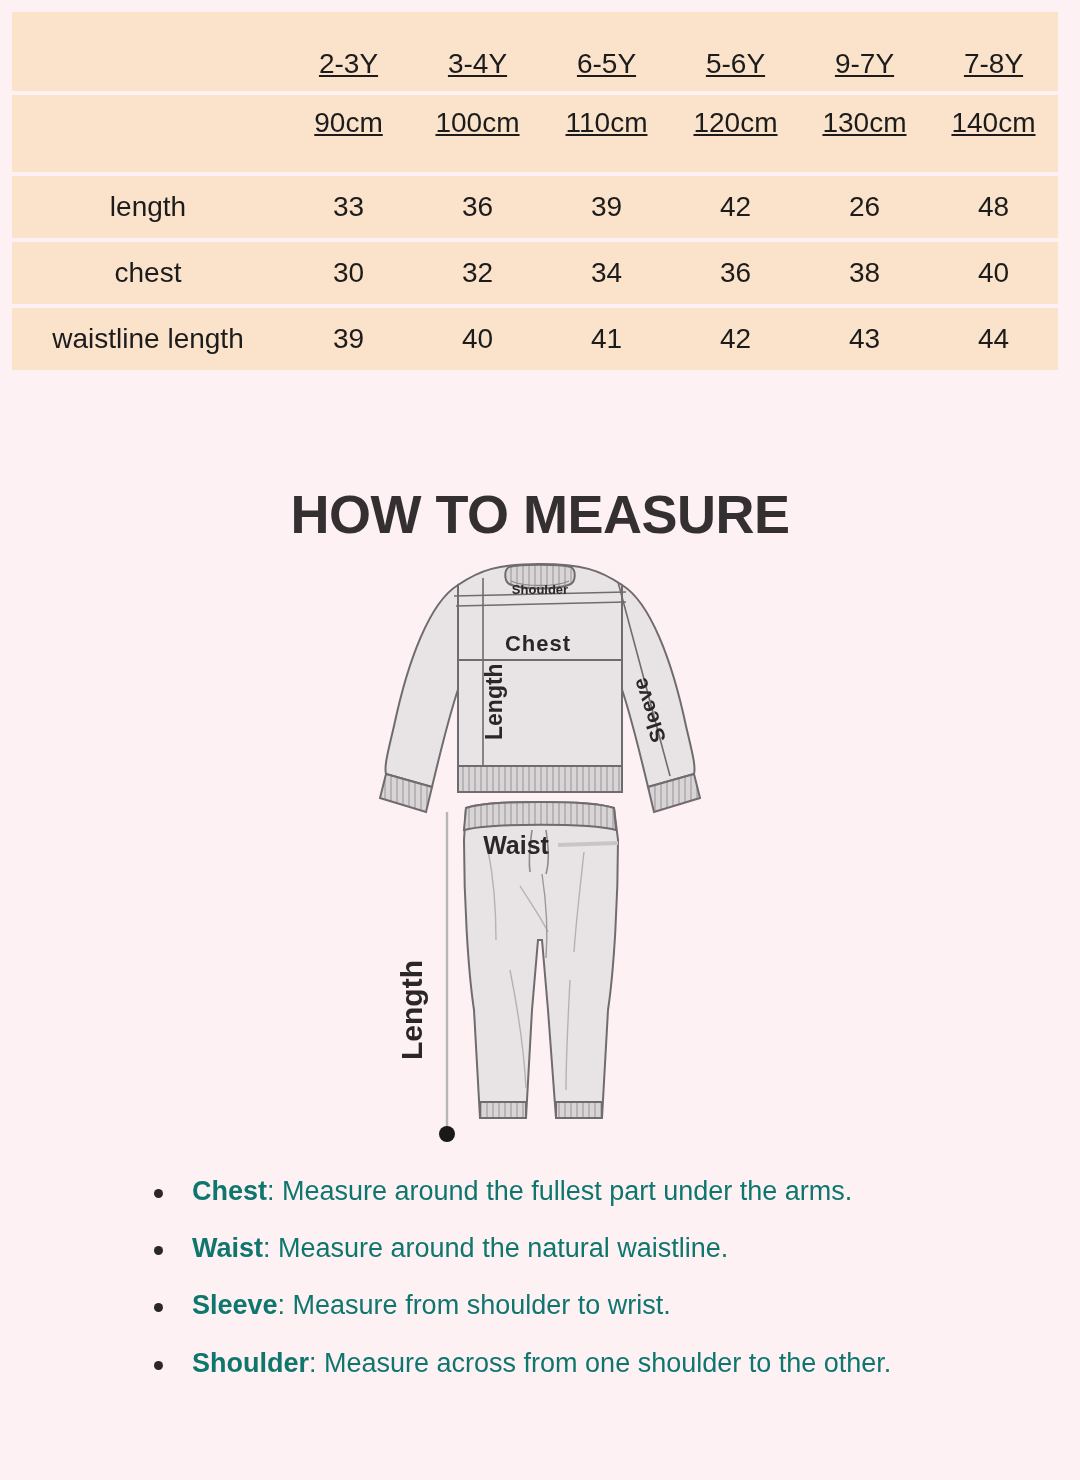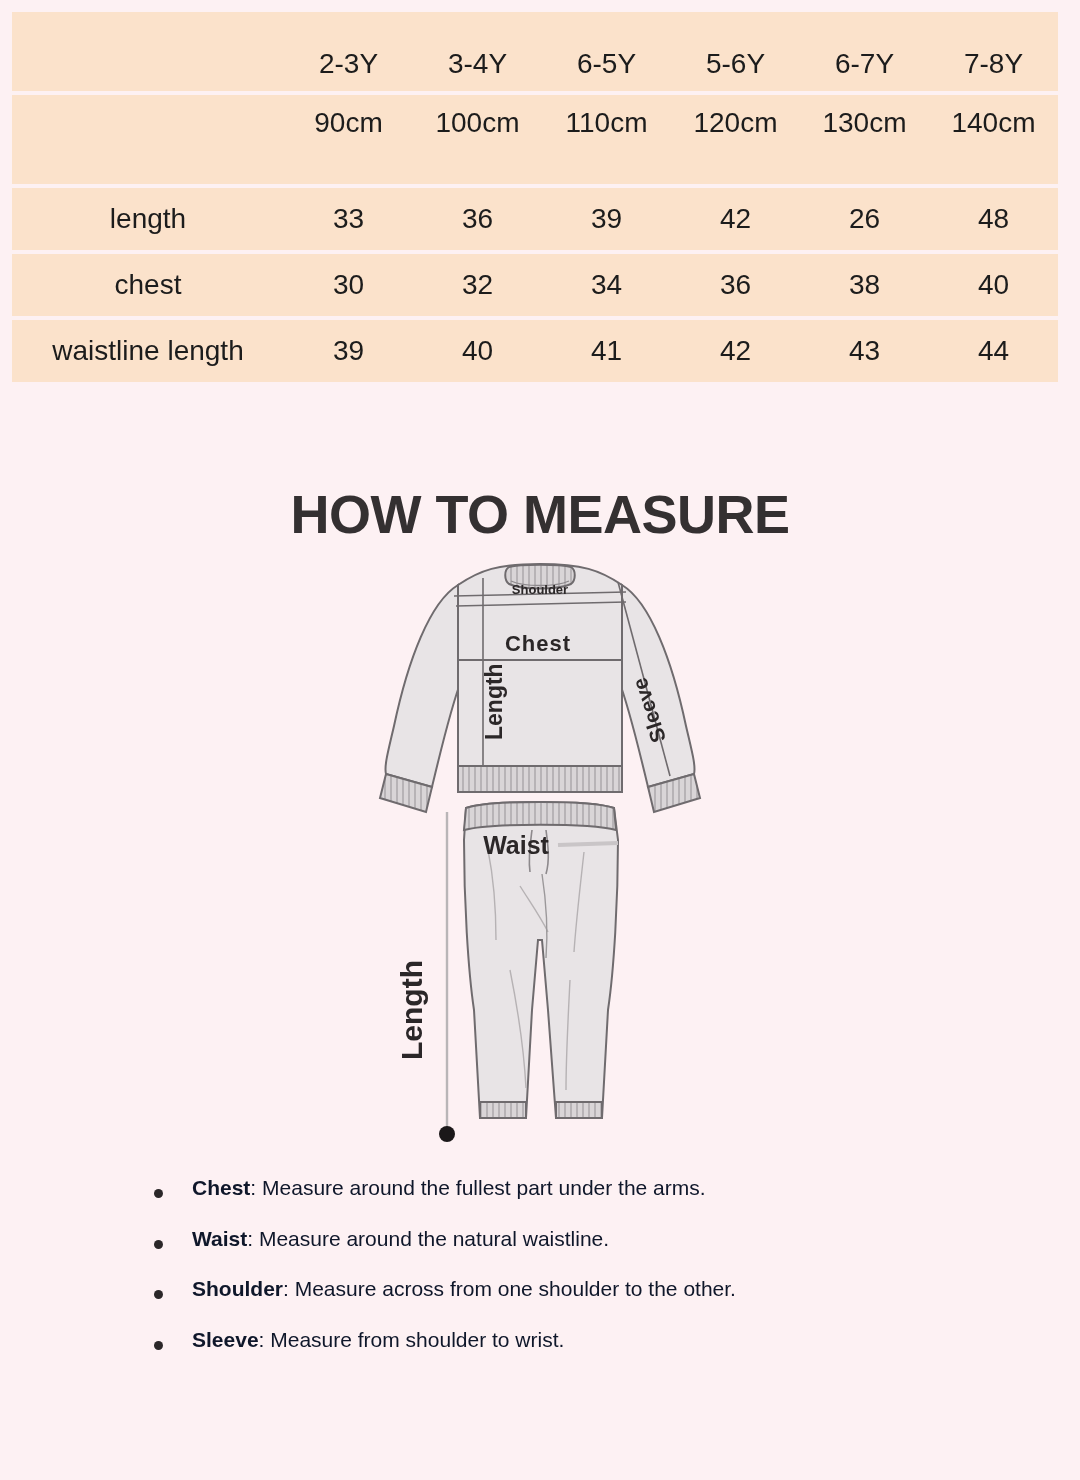--- a/index.html
+++ b/index.html
@@ -30,23 +30,23 @@
   .size-table td, .size-table th {
     background: #fbe2cb;
     padding: 0;
     margin: 0;
     font-weight: normal;
     text-align: center;
     color: #1c1c1c;
     font-size: 28px;
     vertical-align: middle;
   }
-  .head-row td { height: 55px; }
+  .head-row td { height: 55px; text-decoration: underline; }
   .head-row.first td { padding-top: 24px; }
-  .head-row.second td { padding-bottom: 34px; }
+  .head-row.second td { padding-bottom: 22px; }
   .body-row td { height: 62px; }
   .col-label { width: 272px; }
   .col-size  { width: 129px; }
   .rowlabel {
     text-align: center;
     font-size: 28px;
   }
   .cellval { font-size: 28px; }
 
   
@@ -79,23 +79,23 @@
     top: 1176px;
     width: 880px;
     list-style: none;
     margin: 0;
     padding: 0;
   }
   .notes li {
     position: relative;
     padding-left: 52px;
     margin-bottom: 27px;
-    font-size: 21px;
+    font-size: 27px;
     line-height: 1.12;
-    color: #0f172a;
+    color: #0f766e;
     white-space: nowrap;
   }
   .notes li .bullet {
     position: absolute;
     left: 14px;
     top: 13px;
     width: 9px;
     height: 9px;
     border-radius: 50%;
     background: #2b2728;
@@ -117,21 +117,21 @@
       <col class="col-size">
       <col class="col-size">
   </colgroup>
   <tbody>
     <tr class="head-row first">
       <td></td>
       <td>2-3Y</td>
       <td>3-4Y</td>
       <td>6-5Y</td>
       <td>5-6Y</td>
-      <td>6-7Y</td>
+      <td>9-7Y</td>
       <td>7-8Y</td>
     </tr>
     <tr class="head-row second">
       <td></td>
       <td>90cm</td>
       <td>100cm</td>
       <td>110cm</td>
       <td>120cm</td>
       <td>130cm</td>
       <td>140cm</td>
@@ -242,19 +242,19 @@
   <li>
     <span class="bullet"></span>
     <span class="term">Chest</span><span>: Measure around the fullest part under the arms.</span>
   </li>
   <li>
     <span class="bullet"></span>
     <span class="term">Waist</span><span>: Measure around the natural waistline.</span>
   </li>
   <li>
     <span class="bullet"></span>
+    <span class="term">Sleeve</span><span>: Measure from shoulder to wrist.</span>
+  </li>
+  <li>
+    <span class="bullet"></span>
     <span class="term">Shoulder</span><span>: Measure across from one shoulder to the other.</span>
   </li>
-  <li>
-    <span class="bullet"></span>
-    <span class="term">Sleeve</span><span>: Measure from shoulder to wrist.</span>
-  </li>
 </ul>
 
 </body></html>

